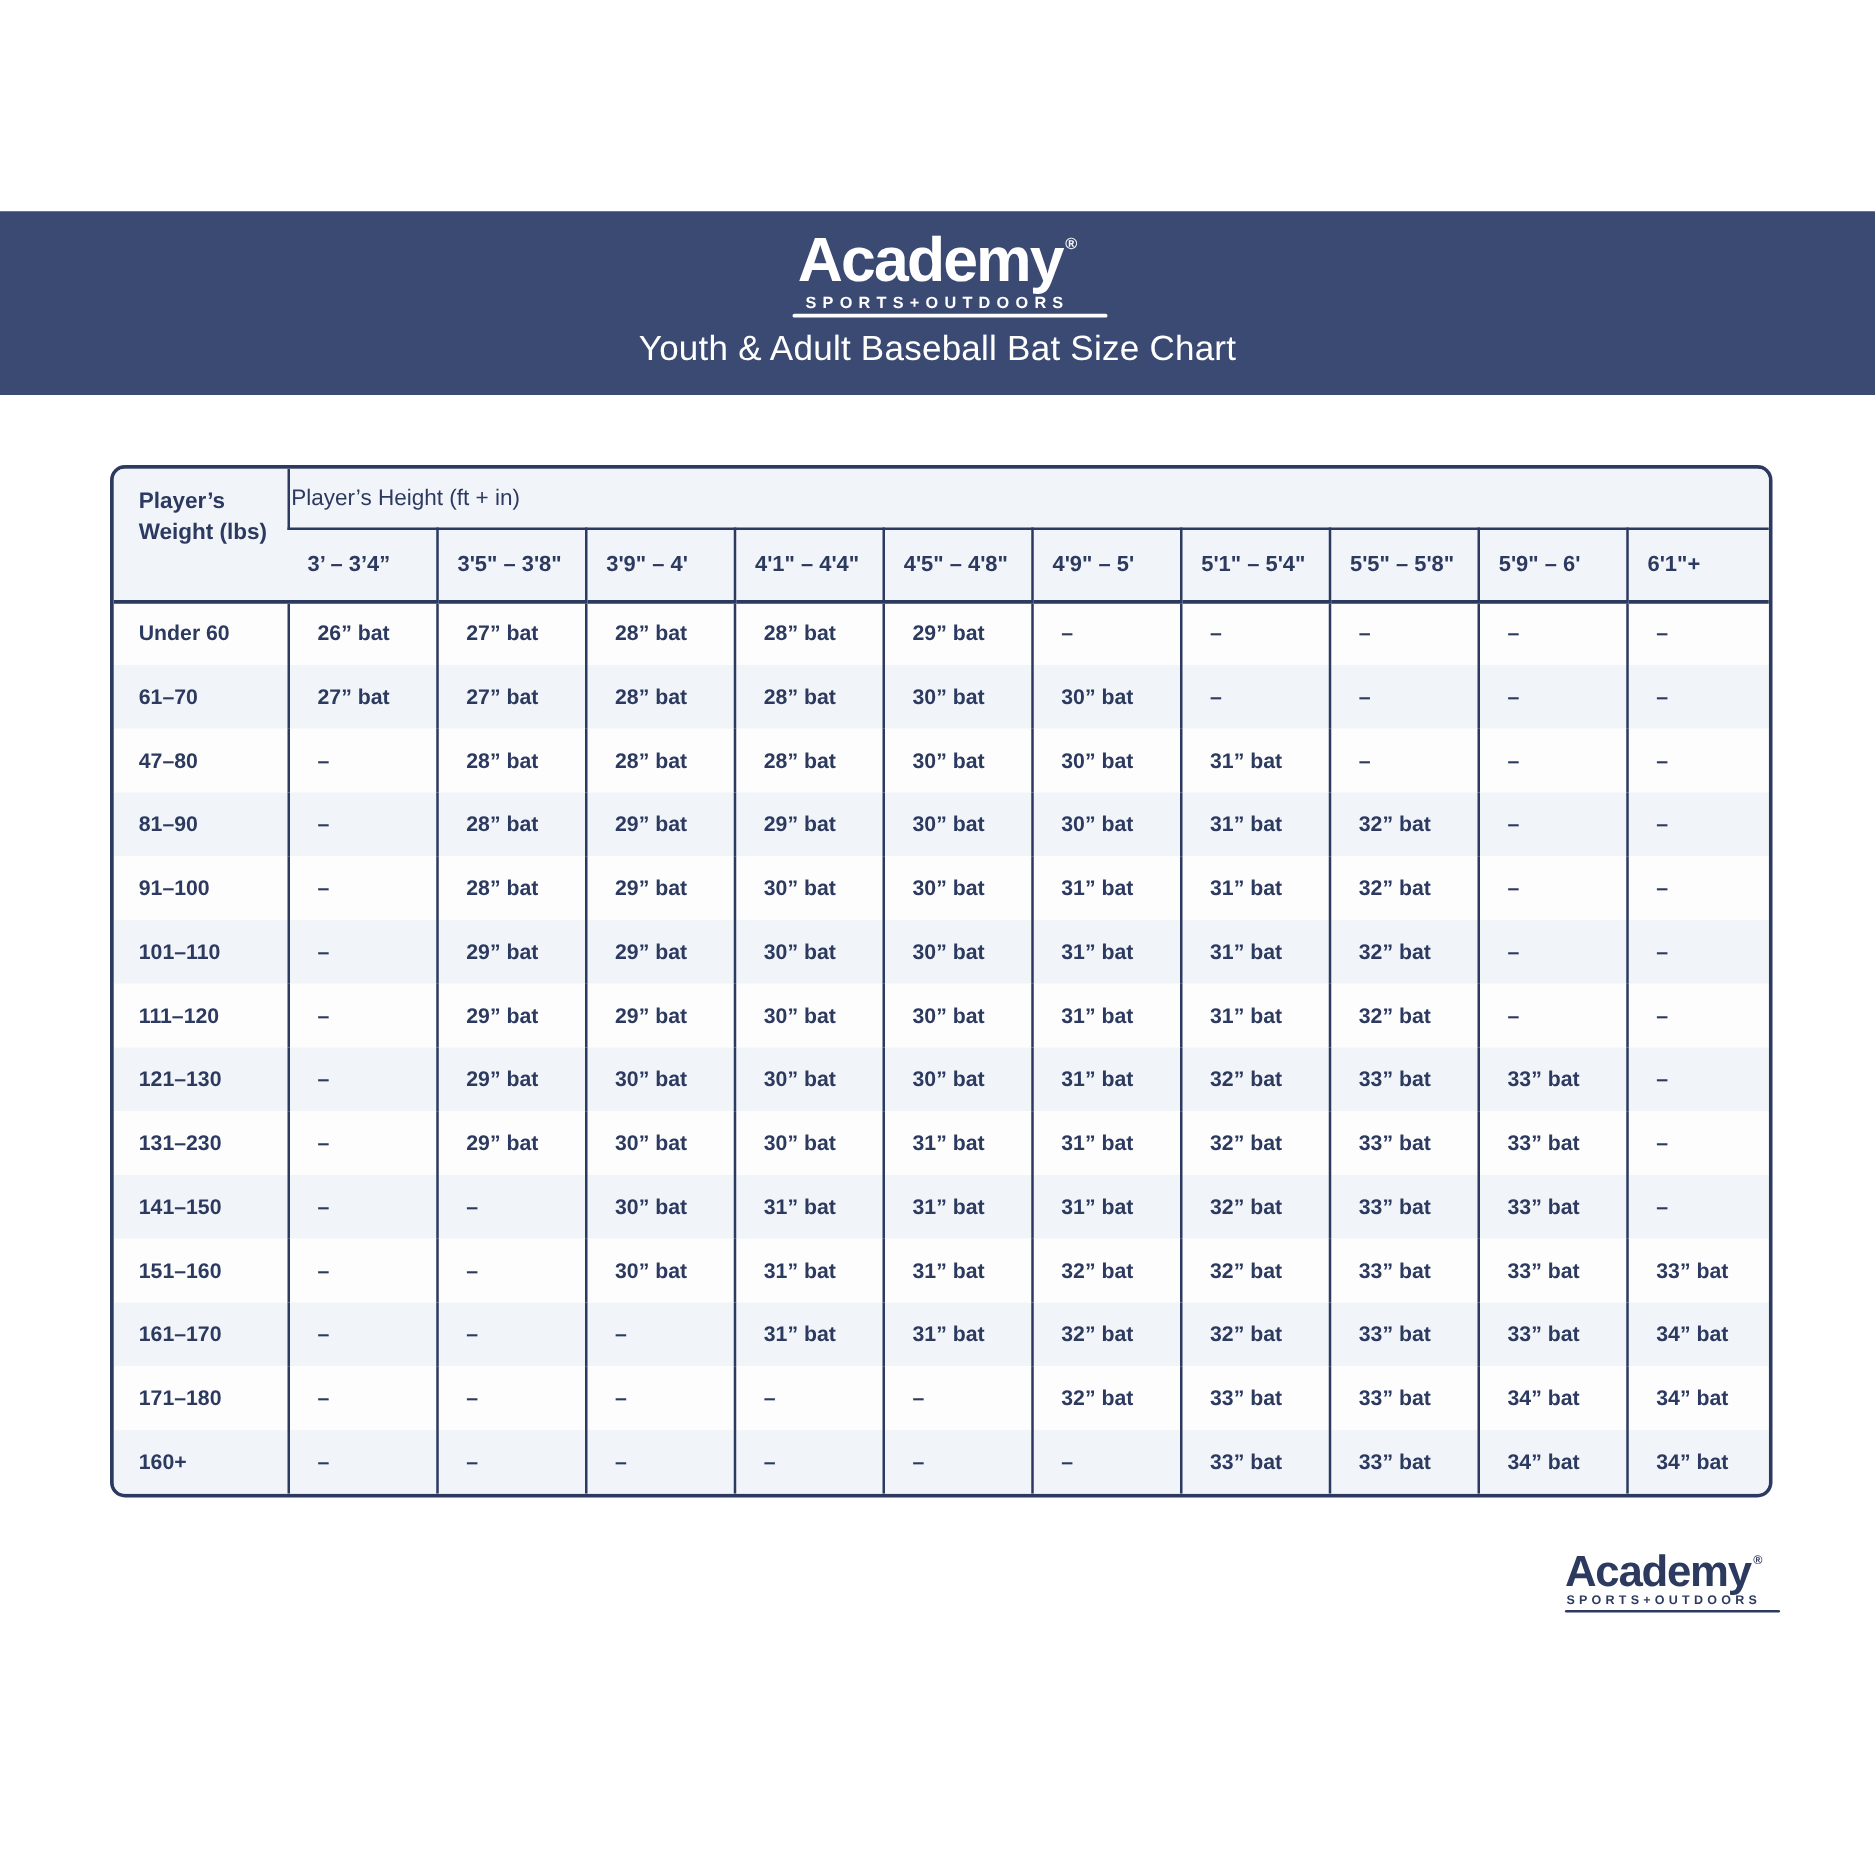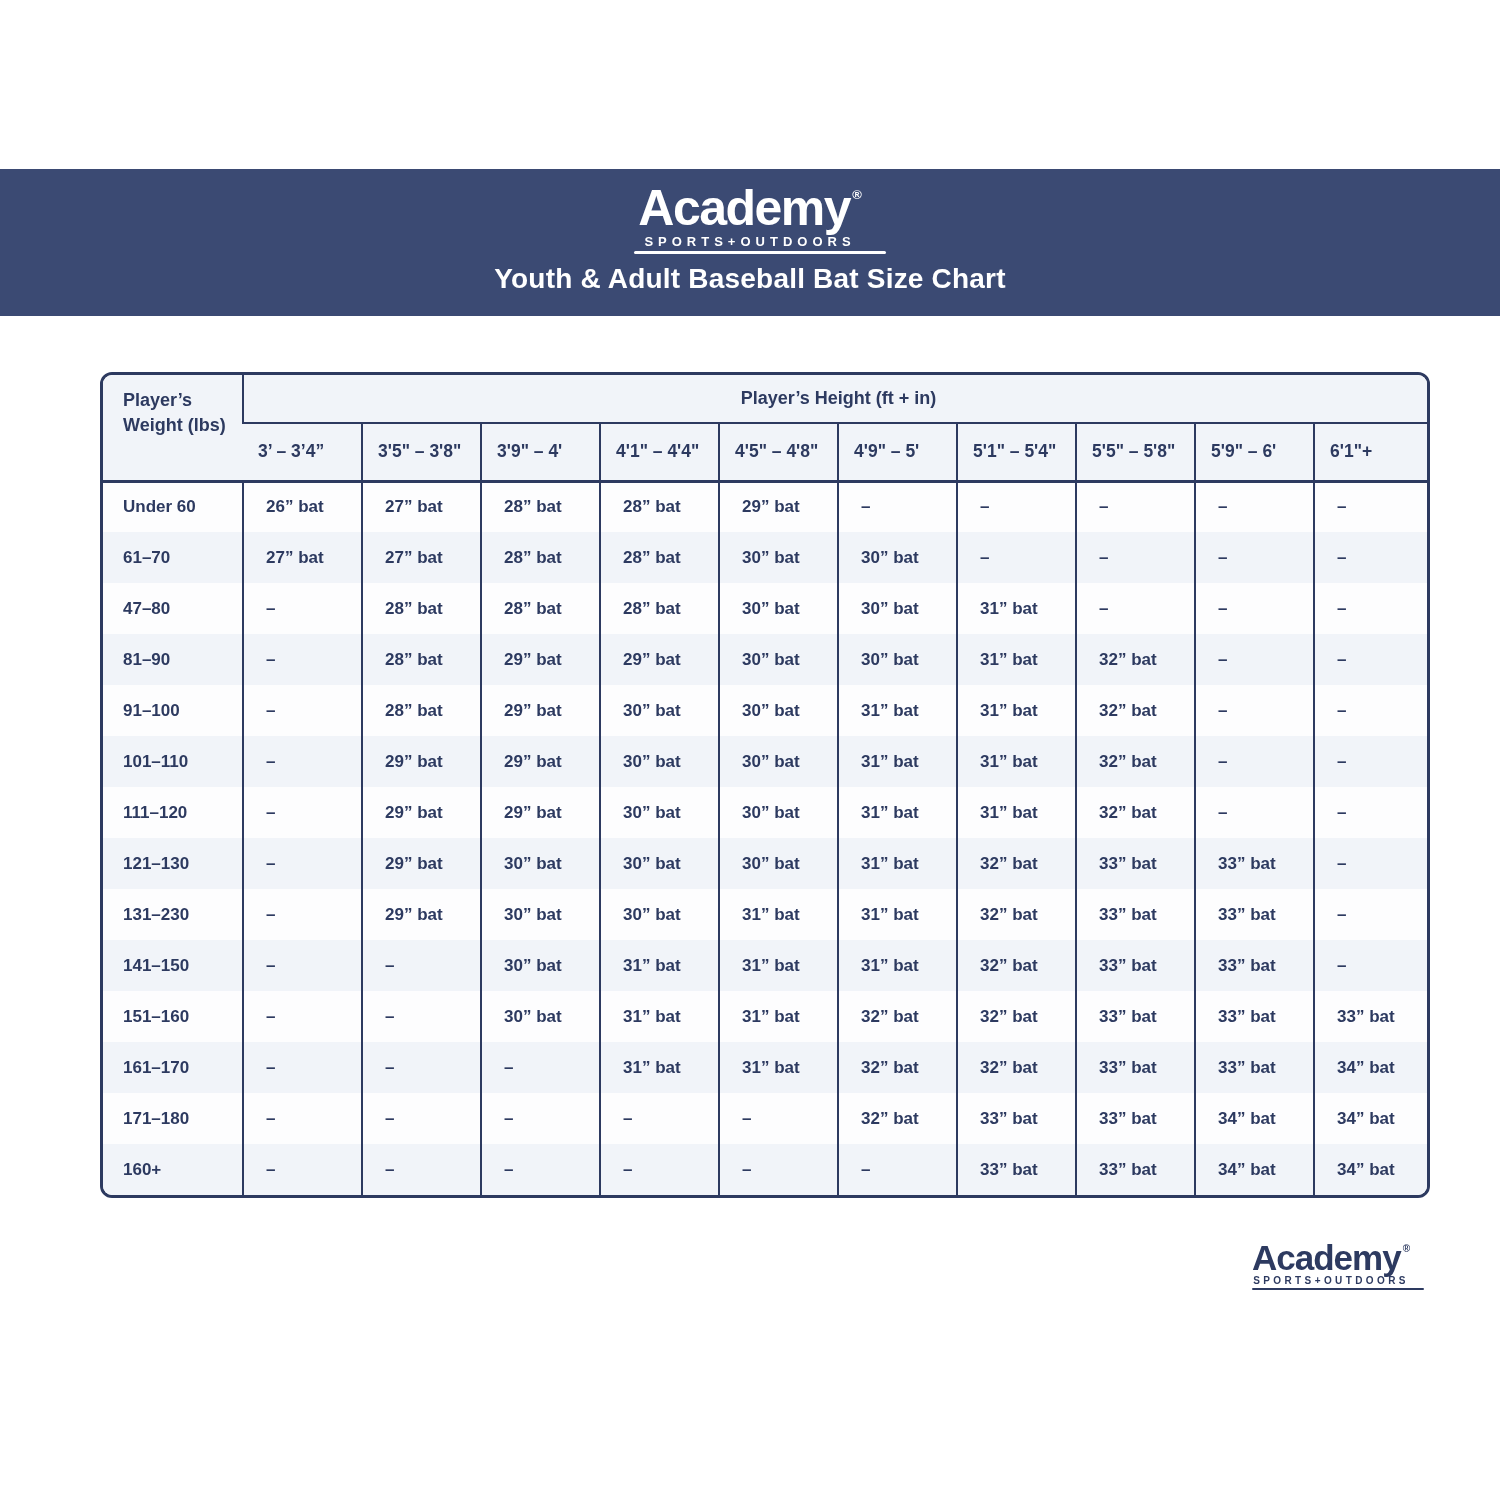--- a/index.html
+++ b/index.html
@@ -48,28 +48,28 @@
     width: 252px;
     height: 3px;
     background: #ffffff;
     margin: 2px auto 0 auto;
     transform: translateX(10px);
     border-radius: 2px;
   }
   .banner-title {
     margin-top: 9px;
     font-size: 28px;
-    font-weight: bold;
+    font-weight: normal;
     letter-spacing: 0.2px;
   }
 
   
   .table-wrap {
     position: absolute;
-    left: 100px; top: 372px;
+    left: 88px; top: 372px;
     width: 1330px;
     border: 3px solid #2d3a60;
     border-radius: 12px;
     overflow: hidden;
     background: #ffffff;
     box-sizing: border-box;
   }
   table {
     border-collapse: collapse;
     table-layout: fixed;
@@ -88,22 +88,22 @@
     vertical-align: top;
     padding: 13px 14px 0 20px;
     font-size: 18px;
     line-height: 1.4;
     border-bottom: 3px solid #2d3a60;
   }
   th.height-span {
     background: #f1f4f9;
     height: 48px;
     font-size: 18px;
-    font-weight: bold;
-    text-align: center;
+    font-weight: normal;
+    text-align: left;
     vertical-align: middle;
     border-bottom: 2px solid #2d3a60;
   }
   tr.ranges th {
     background: #f1f4f9;
     height: 58px;
     font-size: 17.5px;
     font-weight: bold;
     text-align: left;
     padding-left: 15px;

